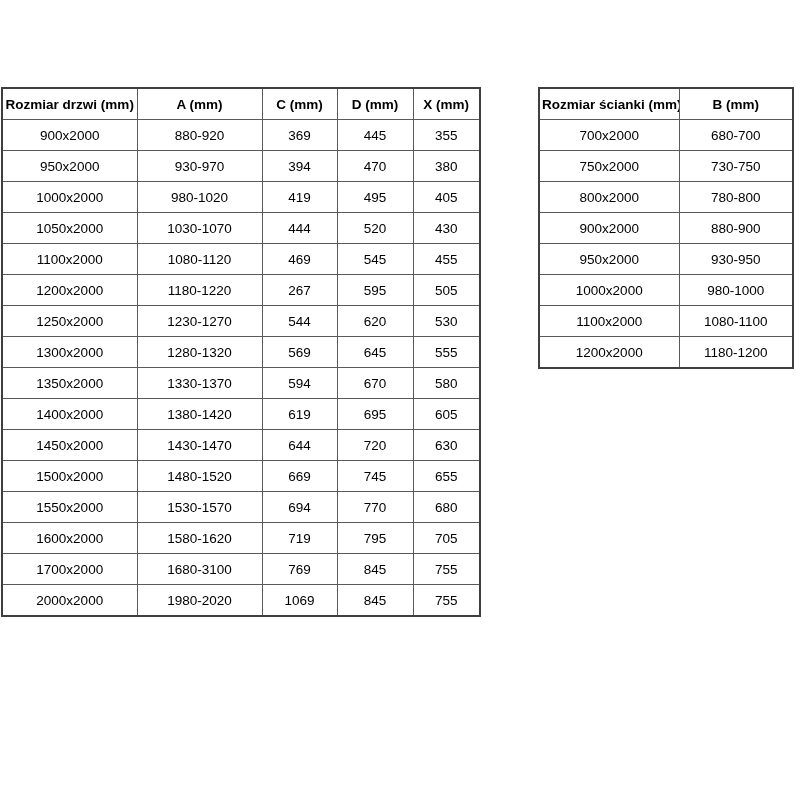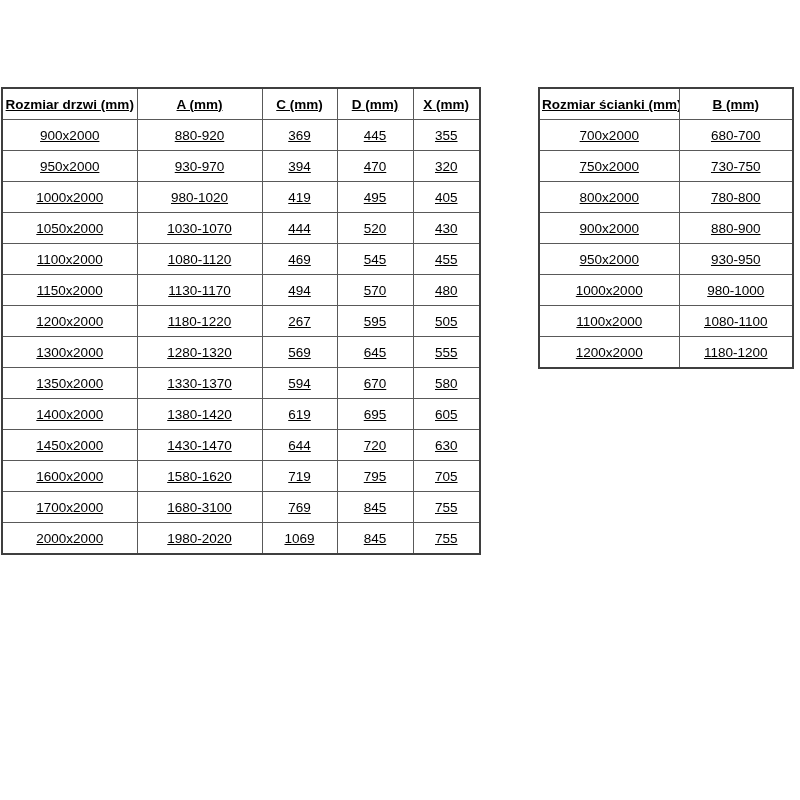--- a/index.html
+++ b/index.html
@@ -16,21 +16,20 @@
     height: 800px;
     background: #ffffff;
     overflow: hidden;
   }
   table.spec {
     position: absolute;
     border-collapse: collapse;
     table-layout: fixed;
     border: 2px solid var(--border-outer, #3f3f3f);
     background: #ffffff;
-    text-decoration: underline;
   }
   table.spec th, table.spec td {
     border: 1px solid var(--border-inner, #595959);
     text-align: center;
     vertical-align: middle;
     height: 30px;
     padding: 0 2px;
     font-size: 13.5px;
     color: var(--text-color, #000000);
     white-space: nowrap;
@@ -78,21 +77,21 @@
           <td>880-920</td>
           <td>369</td>
           <td>445</td>
           <td>355</td>
         </tr>
         <tr>
           <td>950x2000</td>
           <td>930-970</td>
           <td>394</td>
           <td>470</td>
-          <td>320</td>
+          <td>380</td>
         </tr>
         <tr>
           <td>1000x2000</td>
           <td>980-1020</td>
           <td>419</td>
           <td>495</td>
           <td>405</td>
         </tr>
         <tr>
           <td>1050x2000</td>
@@ -102,34 +101,34 @@
           <td>430</td>
         </tr>
         <tr>
           <td>1100x2000</td>
           <td>1080-1120</td>
           <td>469</td>
           <td>545</td>
           <td>455</td>
         </tr>
         <tr>
-          <td>1150x2000</td>
-          <td>1130-1170</td>
-          <td>494</td>
-          <td>570</td>
-          <td>480</td>
-        </tr>
-        <tr>
           <td>1200x2000</td>
           <td>1180-1220</td>
           <td>267</td>
           <td>595</td>
           <td>505</td>
         </tr>
         <tr>
+          <td>1250x2000</td>
+          <td>1230-1270</td>
+          <td>544</td>
+          <td>620</td>
+          <td>530</td>
+        </tr>
+        <tr>
           <td>1300x2000</td>
           <td>1280-1320</td>
           <td>569</td>
           <td>645</td>
           <td>555</td>
         </tr>
         <tr>
           <td>1350x2000</td>
           <td>1330-1370</td>
           <td>594</td>
@@ -142,20 +141,34 @@
           <td>619</td>
           <td>695</td>
           <td>605</td>
         </tr>
         <tr>
           <td>1450x2000</td>
           <td>1430-1470</td>
           <td>644</td>
           <td>720</td>
           <td>630</td>
+        </tr>
+        <tr>
+          <td>1500x2000</td>
+          <td>1480-1520</td>
+          <td>669</td>
+          <td>745</td>
+          <td>655</td>
+        </tr>
+        <tr>
+          <td>1550x2000</td>
+          <td>1530-1570</td>
+          <td>694</td>
+          <td>770</td>
+          <td>680</td>
         </tr>
         <tr>
           <td>1600x2000</td>
           <td>1580-1620</td>
           <td>719</td>
           <td>795</td>
           <td>705</td>
         </tr>
         <tr>
           <td>1700x2000</td>

